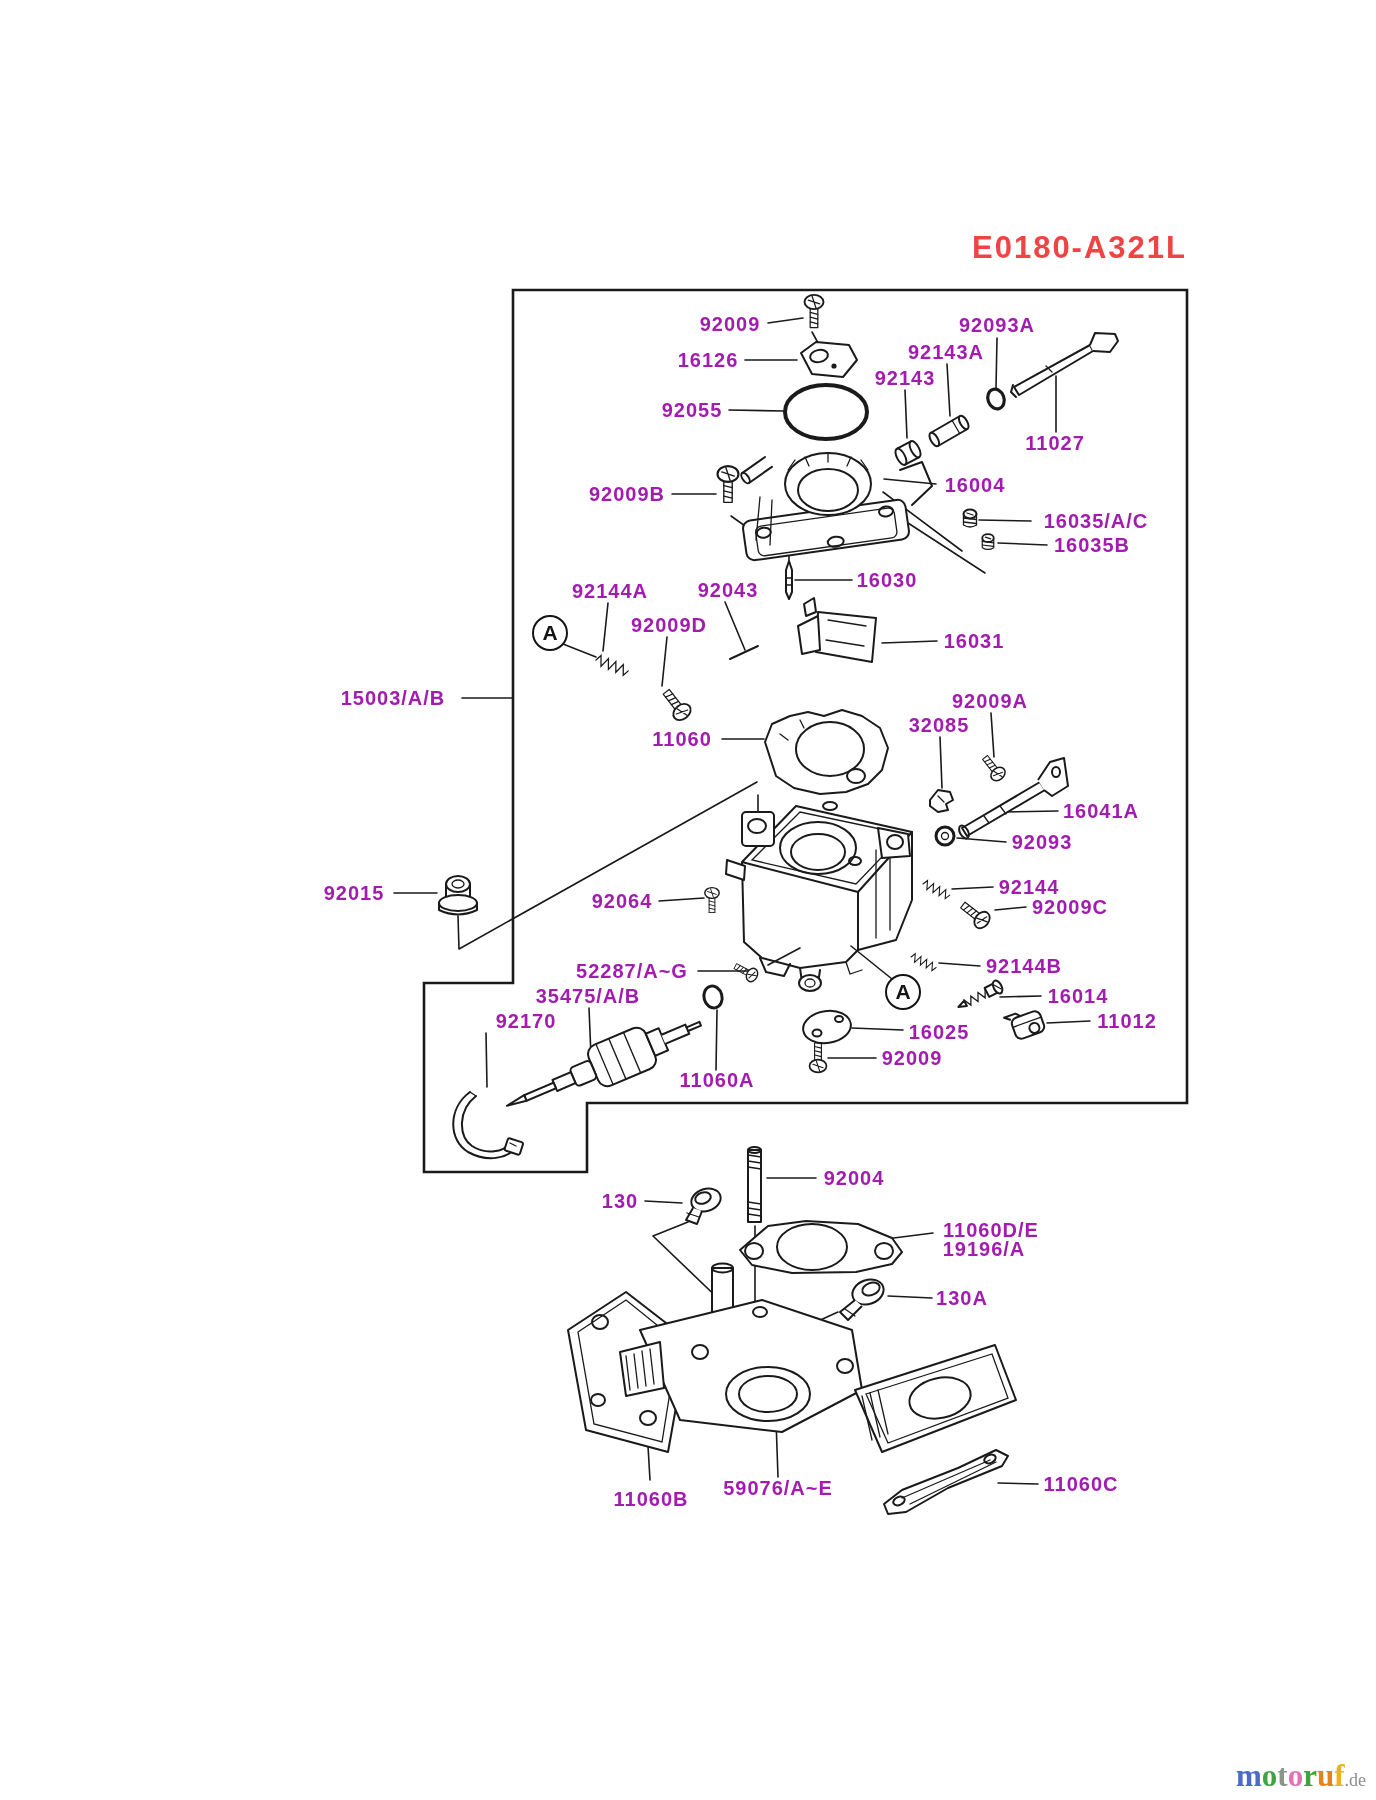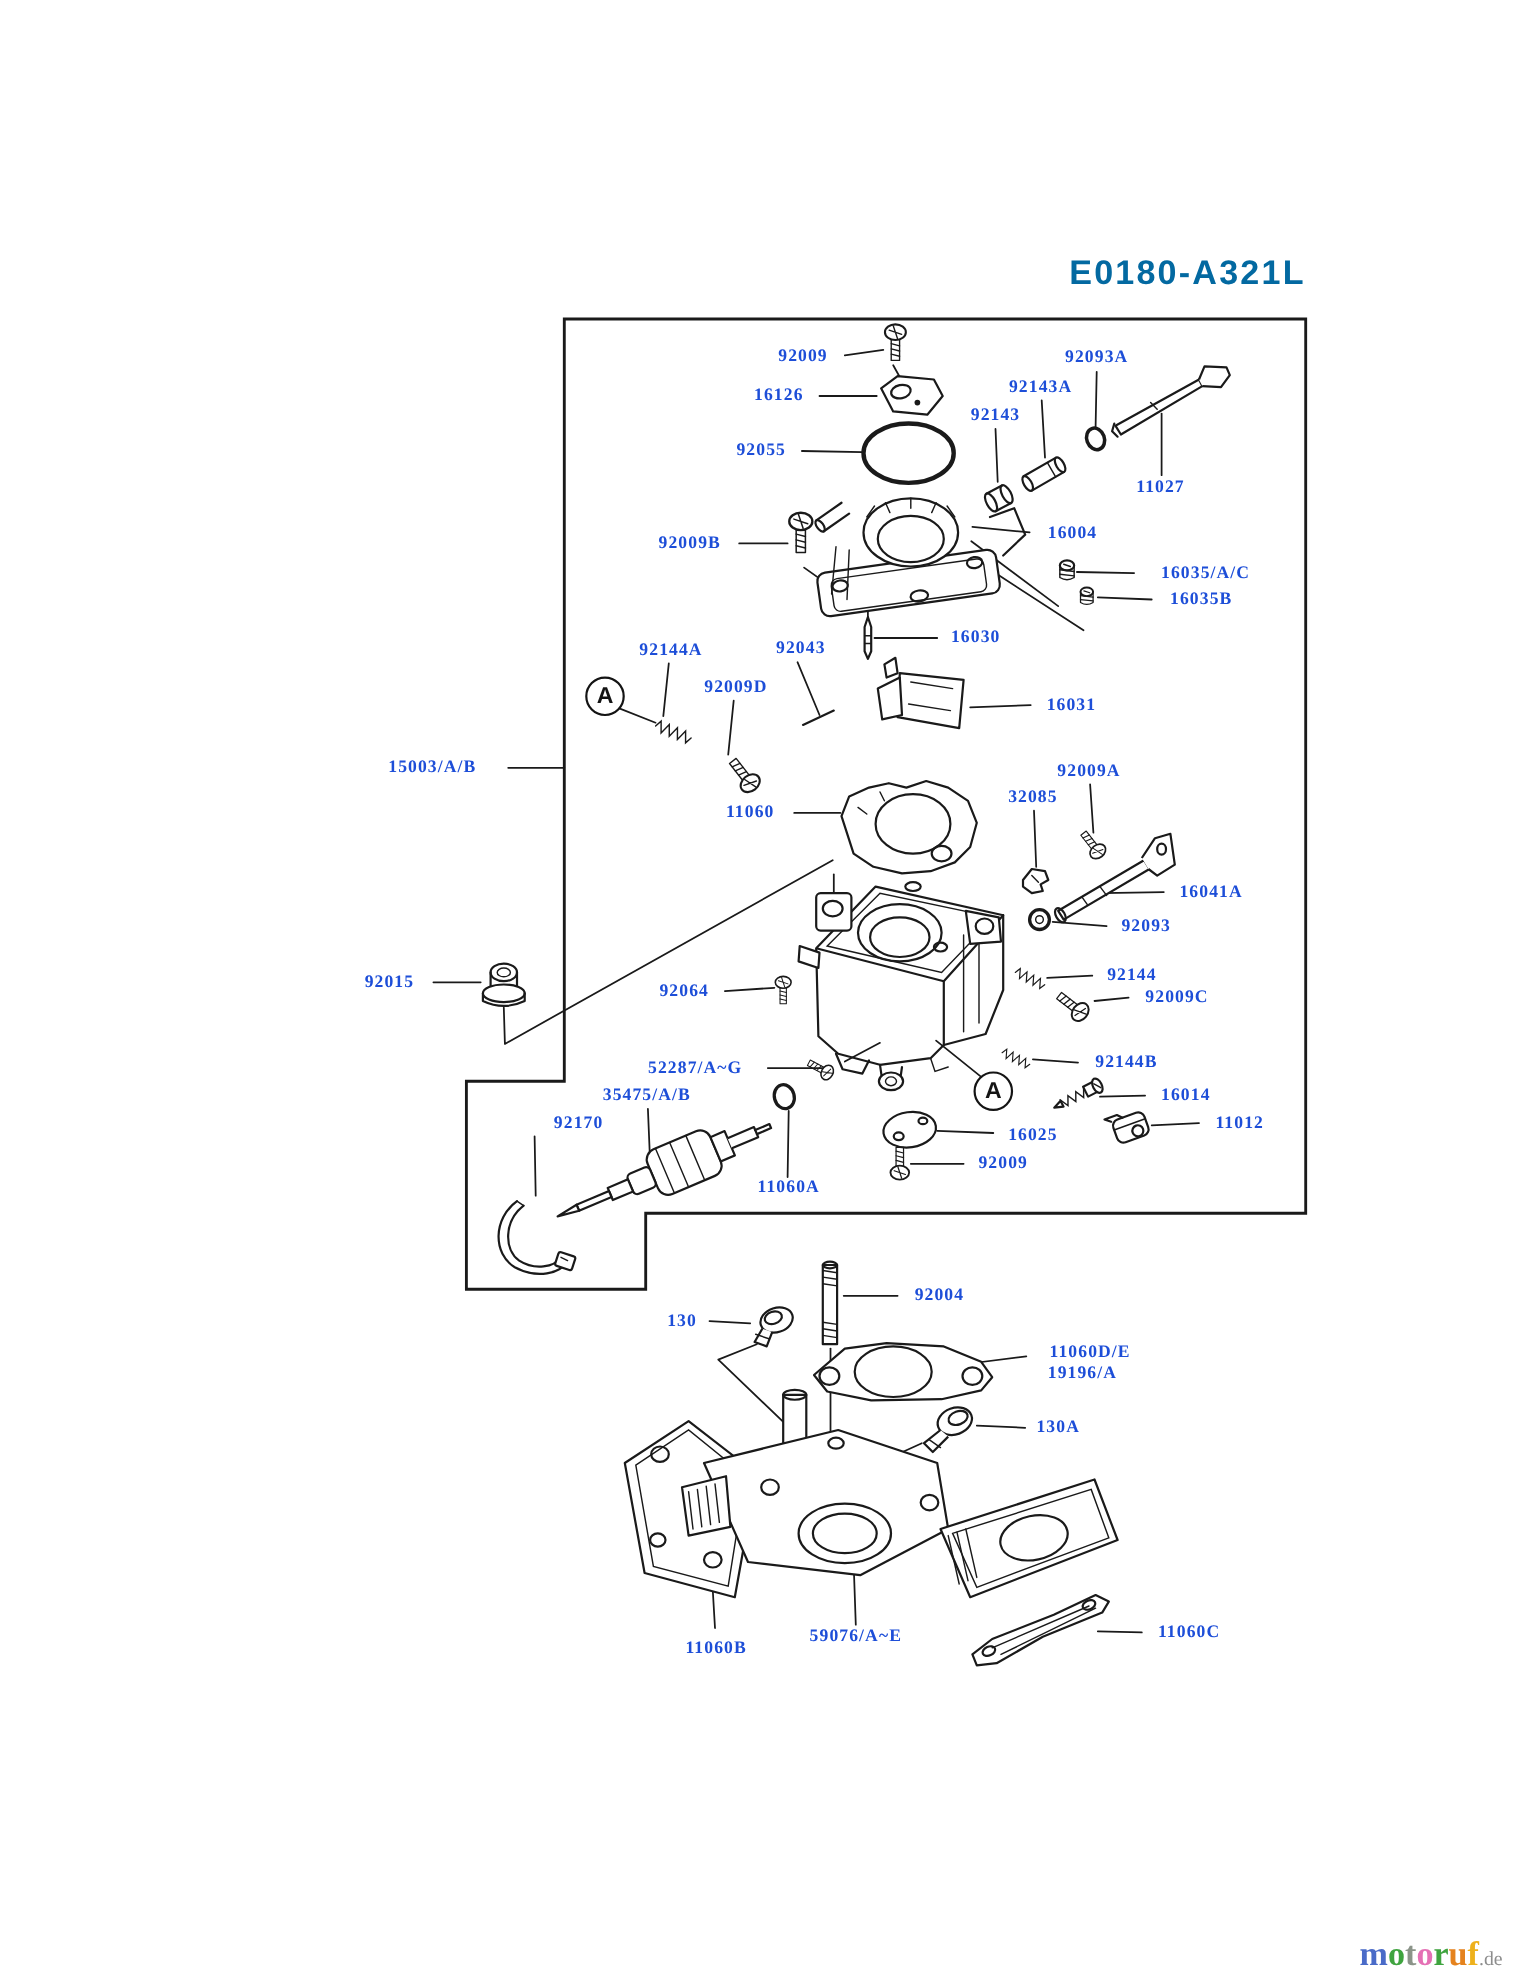--- a/index.html
+++ b/index.html
@@ -2,25 +2,25 @@
 <html><head>
 <meta charset="utf-8">
 <style>
   html,body{margin:0;padding:0;background:#ffffff;}
   .stage{
     position:relative;width:1376px;height:1800px;background:#ffffff;overflow:hidden;
     font-family:"Liberation Sans",sans-serif;
   }
   .part-label{
     position:absolute;transform:translate(-50%,-50%);
-    font-weight:700;font-size:16px;letter-spacing:1px;color:#1d4ed8;white-space:nowrap;font-family:Liberation Serif, serif;
+    font-weight:700;font-size:20px;letter-spacing:1px;color:#a21caf;white-space:nowrap;
   }
   .diagram-code{
     position:absolute;top:230px;right:189px;
-    font-weight:700;font-size:31px;letter-spacing:2px;color:#0369a1;white-space:nowrap;
+    font-weight:700;font-size:31px;letter-spacing:2px;color:#ef4444;white-space:nowrap;
   }
   .callout{
     position:absolute;width:32px;height:32px;border:2.5px solid #141414;border-radius:50%;
     transform:translate(-50%,-50%);display:flex;align-items:center;justify-content:center;
     font-weight:700;font-size:21px;color:#141414;background:#fff;
   }
   .logo{
     position:absolute;right:10px;bottom:6px;
     font-family:"Liberation Serif",serif;font-weight:700;font-size:31px;white-space:nowrap;
   }

